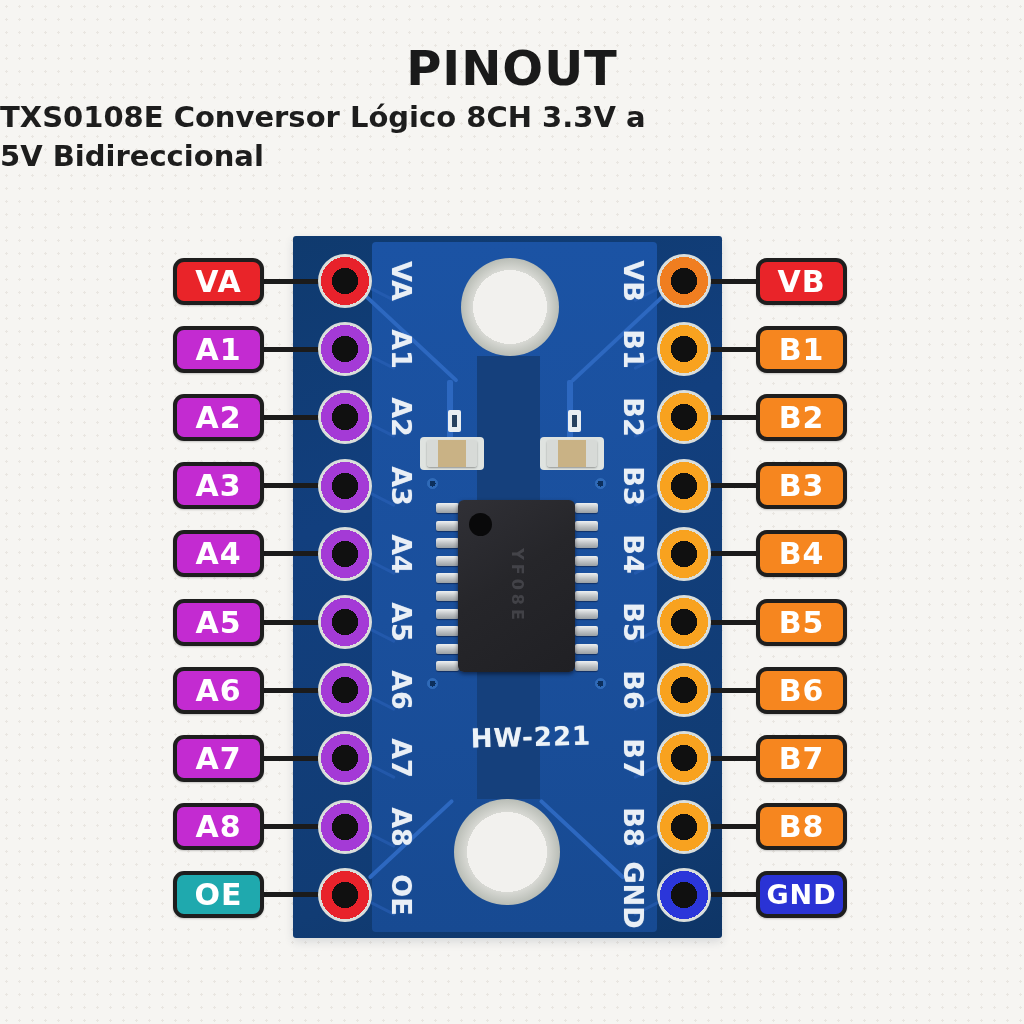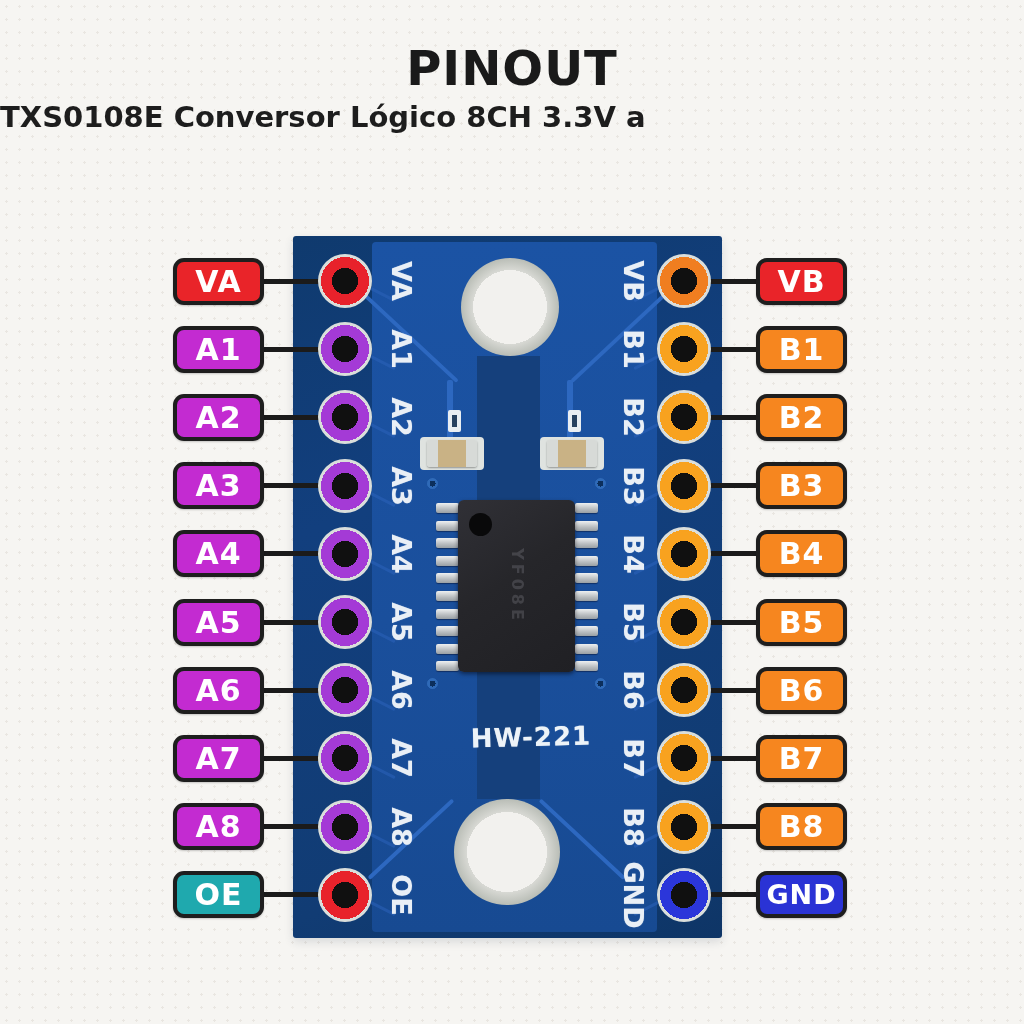--- a/index.html
+++ b/index.html
@@ -61,20 +61,21 @@
              box-shadow:0 1px 2px rgba(0,0,0,.2);}
   .pin-stub{position:absolute;height:3px;background:#2b63ba;opacity:.55;transform-origin:0 50%;border-radius:2px;}
 </style>
 </head>
 <body>
 
 <div id="stage">
 
   <div class="title">PINOUT</div>
   <div class="subtitle sub1">TXS0108E Conversor Lógico 8CH 3.3V a</div>
+  <div class="subtitle sub2">5V Bidireccional</div>
 
   <div id="board">
     <div class="panel"></div>
 
     <div class="band"></div>
     <div class="trace" style="left:62px;top:48px;width:140px;transform:rotate(43deg);"></div>
     <div class="trace" style="left:381px;top:48px;width:140px;transform:rotate(137deg);"></div>
     <div class="trace" style="left:160px;top:562px;width:115px;transform:rotate(137deg);"></div>
     <div class="trace" style="left:247px;top:562px;width:115px;transform:rotate(43deg);"></div>
     <div class="vtrace" style="left:154px;top:144px;height:60px;"></div>

